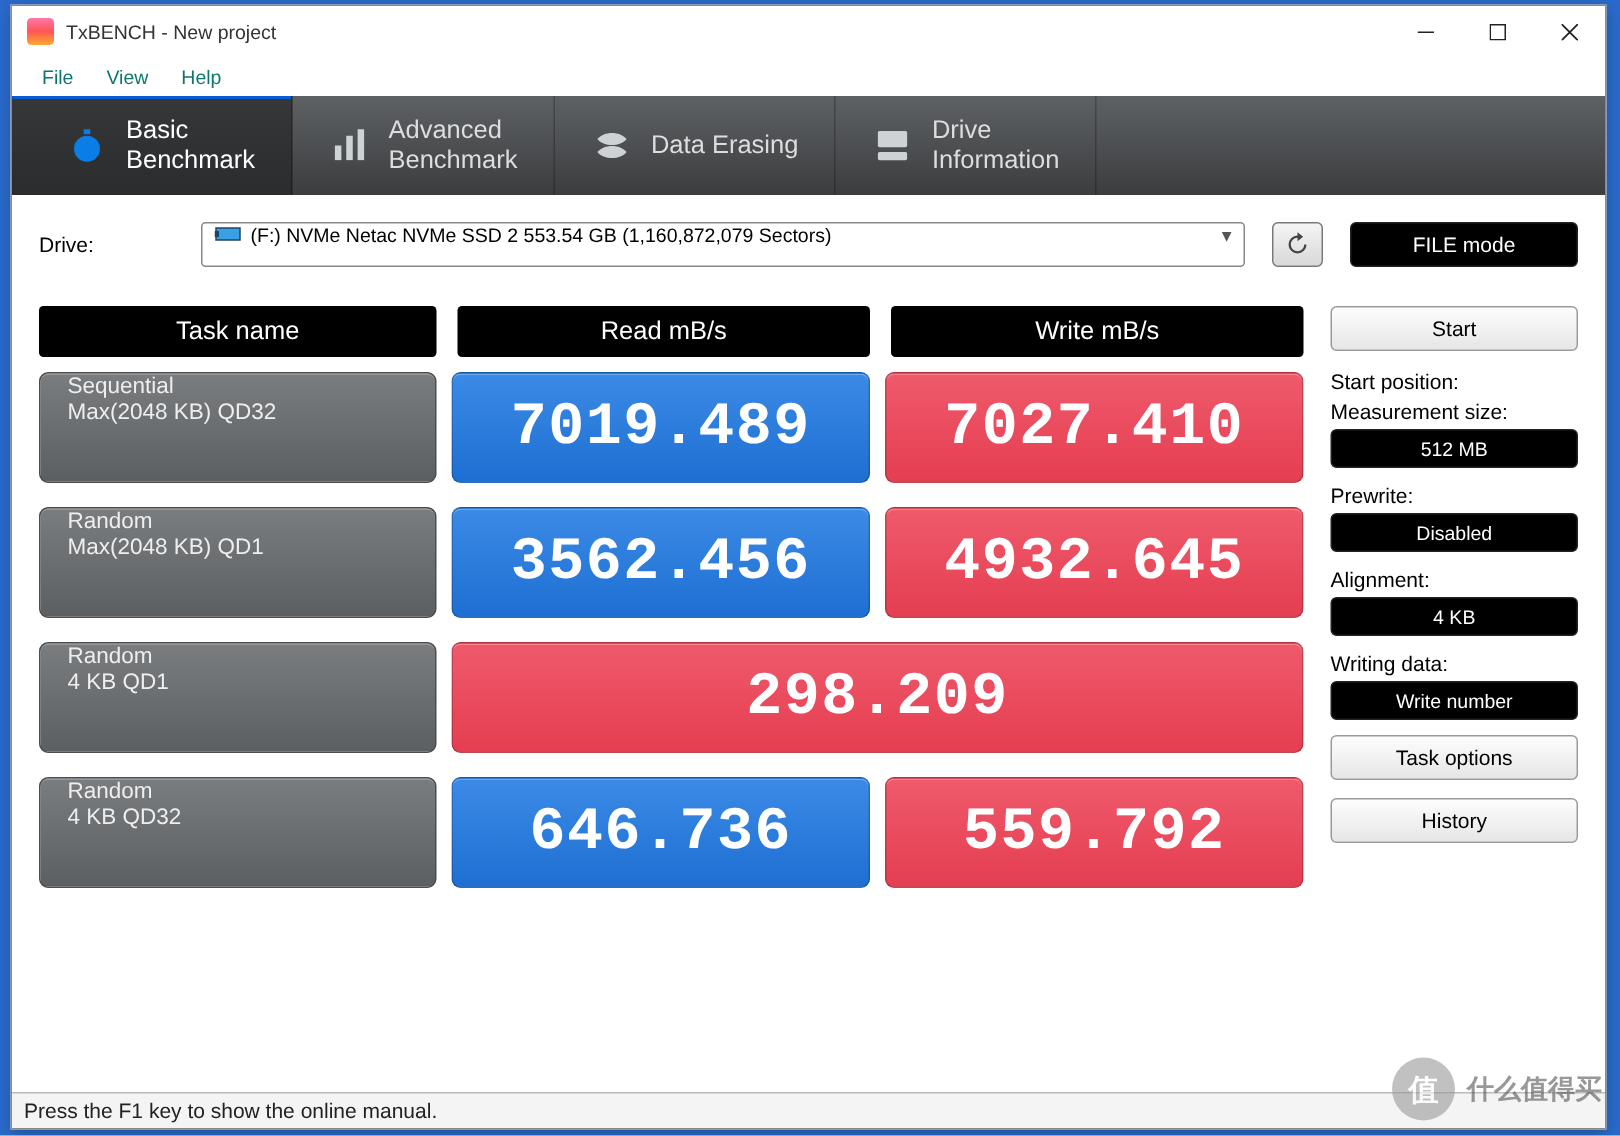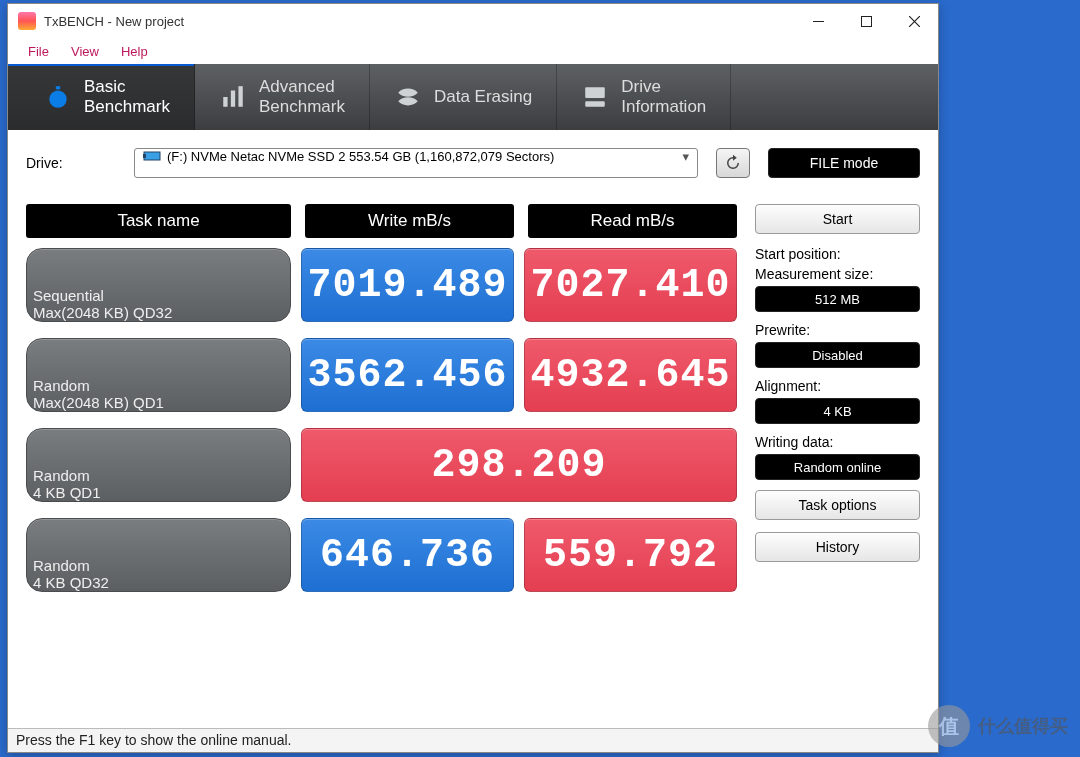--- a/index.html
+++ b/index.html
@@ -1,24 +1,24 @@
 <!DOCTYPE html>
 <html><head>
 <meta charset="utf-8">
 <style>
 * { box-sizing: border-box; margin: 0; padding: 0; font-family: "Segoe UI", Tahoma, sans-serif; }
 body { background: #2a6acc; width: 1080px; height: 757px; overflow: hidden; position: relative; }
-.window { position: absolute; left: 7px; top: 3px; width: 932px; height: 750px; background: #fff; border: 1px solid #888; box-shadow: 0 3px 10px rgba(0,0,0,0.25); display: flex; flex-direction: column; }
+.window { position: absolute; left: 7px; top: 3px; width: 1064px; height: 750px; background: #fff; border: 1px solid #888; box-shadow: 0 3px 10px rgba(0,0,0,0.25); display: flex; flex-direction: column; }
 .titlebar { height: 34px; display: flex; align-items: center; padding: 0 0 0 10px; background: #fff; }
 .titlebar .app-icon { width: 18px; height: 18px; margin-right: 8px; background: linear-gradient(#f7a, #f55, #fa3); border-radius: 3px; }
 .titlebar .title { font-size: 13px; color: #333; flex: 1; }
 .win-btns { display: flex; height: 100%; }
 .win-btn { width: 48px; display: flex; align-items: center; justify-content: center; color: #222; }
 .win-btn svg { width: 11px; height: 11px; }
-.menubar { height: 26px; display: flex; align-items: center; gap: 2px; padding: 0 10px; font-size: 13px; color: #be185d; }
+.menubar { height: 26px; display: flex; align-items: center; gap: 2px; padding: 0 10px; font-size: 13px; color: #0f766e; }
 .menubar span { padding: 3px 10px; }
 .tabsbar { height: 66px; background: linear-gradient(#5e6164, #3b3d3f); display: flex; align-items: stretch; padding: 0; }
 .tab { display: flex; align-items: center; gap: 12px; padding: 0 24px; color: #ddd; font-size: 17px; line-height: 1.2; border-right: 1px solid rgba(0,0,0,0.25); }
 .tab.active { background: linear-gradient(#353738, #2a2c2d); box-shadow: inset 0 2px 0 #0a5bd1; color: #fff; padding-left: 36px; }
 .tab .ticon { width: 28px; height: 28px; display: flex; align-items: center; justify-content: center; }
 .tab .ticon svg { width: 26px; height: 26px; fill: #cfd2d5; }
 .tab.active .ticon svg { fill: #0a7de6; }
 .tab .tlabel { display: flex; flex-direction: column; }
 .workarea { flex: 1; background: #fff; padding: 18px 18px 6px 18px; display: flex; flex-direction: column; }
 .drive-row { display: flex; align-items: center; gap: 18px; margin-bottom: 12px; }
@@ -27,21 +27,21 @@
 .drive-select .disk-icon { width: 18px; height: 14px; margin-right: 6px; }
 .drive-select .chev { position: absolute; right: 8px; color: #555; }
 .refresh-btn { width: 34px; height: 30px; border: 1px solid #777; border-radius: 4px; background: linear-gradient(#f5f5f5,#d8d8d8); display: flex; align-items: center; justify-content: center; }
 .file-mode-btn { width: 152px; height: 30px; background: #000; color: #fff; font-size: 14px; border-radius: 4px; display: flex; align-items: center; justify-content: center; border: 1px solid #222; }
 .main-row { flex: 1; display: flex; gap: 18px; }
 .bench-area { flex: 1; display: flex; flex-direction: column; }
 .th-row { display: flex; gap: 14px; margin: 14px 0 10px 0; }
 .th { flex: 1; background: #000; color: #fff; text-align: center; font-size: 17px; padding: 7px 0; border-radius: 3px; }
 .th.tn { flex: 0 0 265px; }
 .result-row { display: flex; gap: 10px; margin-bottom: 16px; }
-.task-cell { flex: 0 0 265px; background: linear-gradient(#7a7d80,#5c5f62); border: 1px solid #4a4c4e; border-radius: 16px; color: #eee; display: flex; flex-direction: column; justify-content: flex-end; padding: 0 6px; font-size: 15px; height: 74px; box-shadow: inset 0 1px 0 rgba(255,255,255,0.2); }
+.task-cell { flex: 0 0 265px; background: linear-gradient(#7a7d80,#5c5f62); border: 1px solid #4a4c4e; border-radius: 6px; color: #eee; display: flex; flex-direction: column; justify-content: flex-start; padding: 0 18px; font-size: 15px; height: 74px; box-shadow: inset 0 1px 0 rgba(255,255,255,0.2); }
 .task-cell .l1 { font-size: 15px; }
 .task-cell .l2 { font-size: 15px; }
 .val-cell { flex: 1; height: 74px; border-radius: 6px; display: flex; align-items: center; justify-content: center; color: #fff; font-size: 40px; font-weight: 700; font-family: "Courier New", monospace; letter-spacing: 1px; border: 1px solid rgba(0,0,0,0.2); box-shadow: inset 0 1px 0 rgba(255,255,255,0.25); }
 .val-read { background: linear-gradient(#3b8ae6, #1e6fd2); }
 .val-write { background: linear-gradient(#ef5a6b, #e43e51); }
 .side { width: 165px; display: flex; flex-direction: column; padding-top: 14px; }
 .side-btn { height: 30px; background: linear-gradient(#fdfdfd,#e6e6e6); border: 1px solid #9a9a9a; border-radius: 4px; font-size: 14px; display: flex; align-items: center; justify-content: center; margin-bottom: 12px; }
 .side-label { font-size: 14px; margin-bottom: 4px; }
 .side-val { height: 26px; background: #000; color: #fff; border-radius: 4px; font-size: 13px; display: flex; align-items: center; justify-content: center; margin-bottom: 10px; border: 1px solid #222; }
 .statusbar { height: 24px; border-top: 1px solid #bbb; font-size: 14px; padding: 3px 8px; color: #222; background: #f4f4f4; }
@@ -149,22 +149,22 @@
             <path d="M12 4a8 8 0 108 8h-2a6 6 0 11-6-6v3l5-4-5-4v3z" fill="#444"></path>
           </svg>
       </div>
       <div class="file-mode-btn">FILE mode</div>
     </div>
 
     <div class="main-row">
       <div class="bench-area">
         <div class="th-row">
           <div class="th tn">Task name</div>
+          <div class="th">Read mB/s</div>
           <div class="th">Write mB/s</div>
-          <div class="th">Read mB/s</div>
         </div>
 
         <div class="result-row">
           <div class="task-cell">
               <div class="l1">Sequential</div>
               <div class="l2">Max(2048 KB) QD32</div>
             </div>
           <div class="val-cell val-read">7019.489</div>
           <div class="val-cell val-write">7027.410</div>
         </div>
@@ -196,21 +196,21 @@
       <div class="side">
         <div class="side-btn">Start</div>
         <div class="side-label">Start position:</div>
         <div class="side-label">Measurement size:</div>
         <div class="side-val">512 MB</div>
         <div class="side-label">Prewrite:</div>
         <div class="side-val">Disabled</div>
         <div class="side-label">Alignment:</div>
         <div class="side-val">4 KB</div>
         <div class="side-label">Writing data:</div>
-        <div class="side-val">Random online</div>
+        <div class="side-val">Write number</div>
         <div class="side-btn">Task options</div>
         <div class="side-btn">History</div>
       </div>
     </div>
   </div>
 
   <div class="statusbar">Press the F1 key to show the online manual.</div>
 </div>
 
 <div class="watermark">

